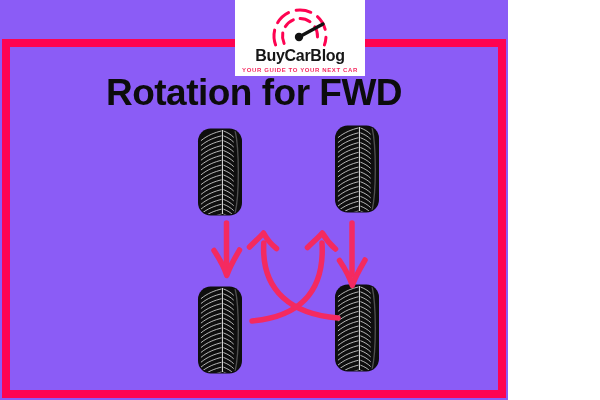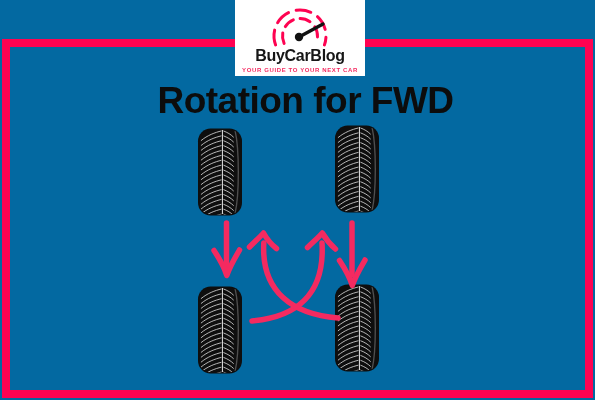--- a/index.html
+++ b/index.html
@@ -1,38 +1,38 @@
 <!DOCTYPE html>
 <html style="--frame: #fe0351; --arrow: #f42a60; --tire: #0e0e0e; --background: #ffffff;"><head>
 <meta charset="utf-8">
 <style>
   html,body{margin:0;padding:0;background:#fff;}
   .canvas{
-    position:relative;width:595px;height:400px;background:#0369a1;overflow:hidden;
+    position:relative;width:508px;height:400px;background:#8b5cf6;overflow:hidden;
     font-family:"Liberation Sans",sans-serif;
   }
   .frame{
     position:absolute;left:2px;top:39px;right:2px;bottom:2px;
     border:8px solid var(--frame,#fe0351);z-index:1;
   }
   .logo{
     position:absolute;top:0;left:235px;width:130px;background:#fff;
     z-index:3;text-align:center;padding:4px 0 3px;
   }
   .gauge{display:block;margin:0 auto;}
   .logo-name{
     font-size:16px;font-weight:700;letter-spacing:-0.3px;color:#161616;
     margin-top:-3px;line-height:1.1;
   }
   .logo-tagline{
     font-size:6px;font-weight:700;letter-spacing:0.62px;white-space:nowrap;
     color:var(--arrow,#f42a60);margin-top:2px;line-height:1;
   }
   .title{
-    position:absolute;top:72px;left:0;width:100%;margin:8px;text-align:center;
+    position:absolute;top:72px;left:0;width:100%;margin:0;text-align:center;
     font-size:37px;font-weight:800;letter-spacing:-0.5px;color:#0c0c0c;z-index:2;
   }
   .front-label{
     position:absolute;top:133px;left:239px;width:100px;text-align:center;
     font-size:16px;font-weight:800;letter-spacing:0.5px;color:#101010;z-index:2;
   }
   .diagram{position:absolute;left:0;top:0;z-index:2;}
   .arrow-stroke path{
     stroke:var(--arrow,#f42a60);fill:none;
     stroke-linecap:round;stroke-linejoin:round;stroke-width:5.5;

